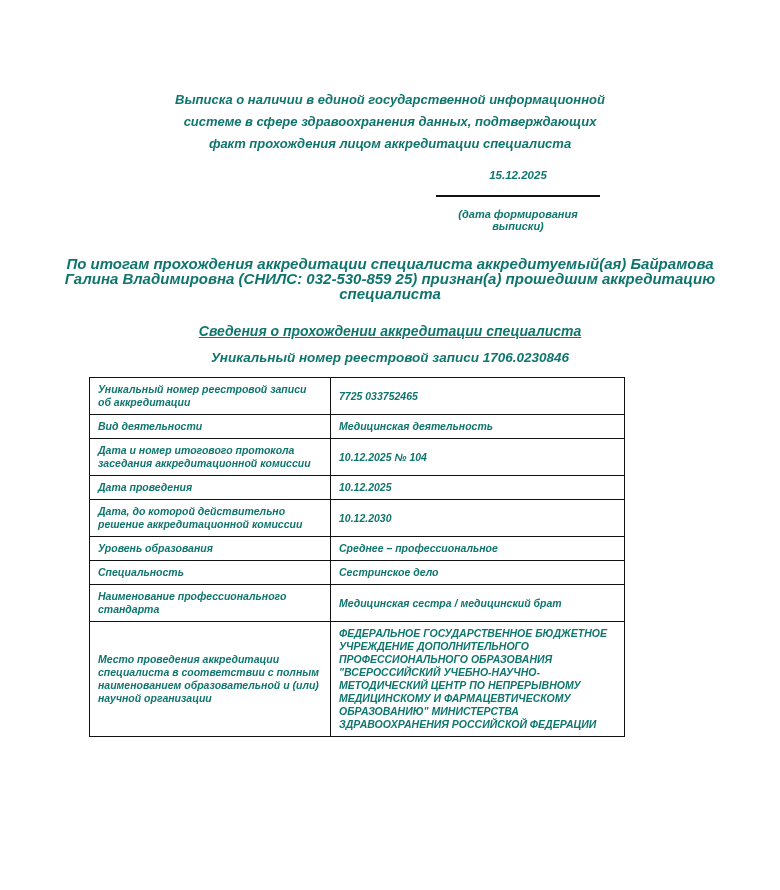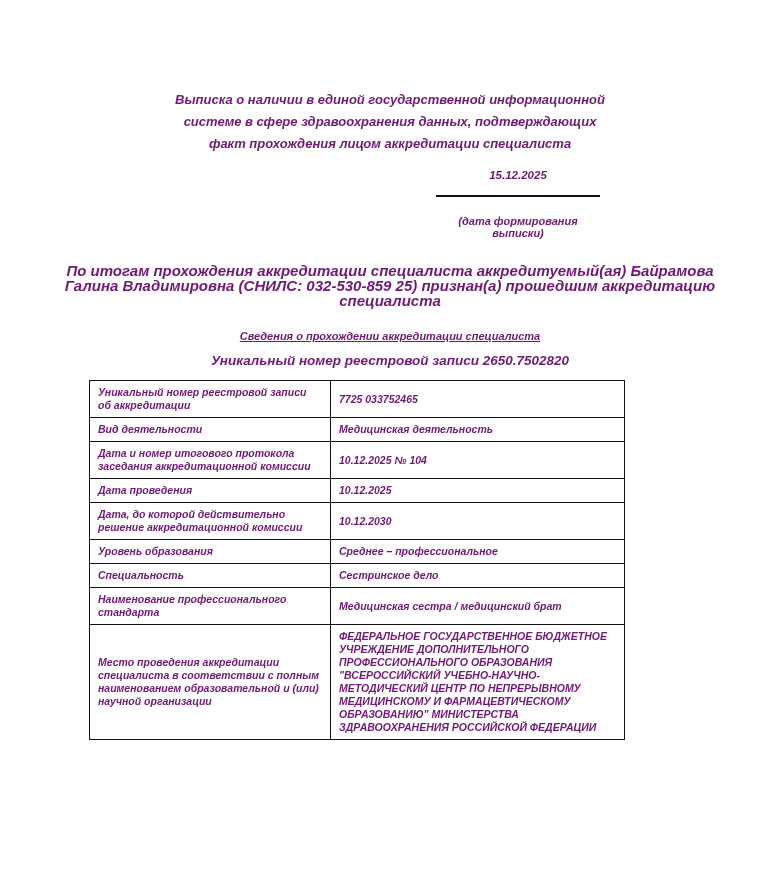--- a/index.html
+++ b/index.html
@@ -5,21 +5,21 @@
   html, body {
     margin: 0;
     padding: 0;
     background: #ffffff;
   }
   .page {
     position: relative;
     width: 780px;
     height: 890px;
     background: #ffffff;
-    color: #701a75;
+    color: #0f766e;
     font-family: "Liberation Sans", sans-serif;
     font-weight: bold;
     font-style: italic;
     overflow: hidden;
   }
   .title {
     padding-top: 89px;
     width: 450px;
     margin: 0 auto;
     text-align: center;
@@ -32,33 +32,33 @@
     margin-top: 14px;
     text-align: center;
   }
   .date-value {
     font-size: 11.5px;
     padding-bottom: 14px;
     border-bottom: 2px solid #111111;
   }
   .date-caption {
     font-size: 11px;
-    padding-top: 18px;
+    padding-top: 11px;
   }
   .intro {
     margin: 24px auto 0 auto;
     width: 670px;
     text-align: center;
     font-size: 15px;
     line-height: 15px;
   }
   .section-heading {
     margin-top: 22px;
     text-align: center;
-    font-size: 11px;
+    font-size: 14px;
     text-decoration: underline;
   }
   .registry-heading {
     margin-top: 11px;
     text-align: center;
     font-size: 13.5px;
   }
   table.acc-table {
     margin-top: 12px;
     margin-left: 89px;
@@ -87,21 +87,21 @@
 
   <div class="date-block">
     <div class="date-value">15.12.2025</div>
     <div class="date-caption">(дата формирования выписки)</div>
   </div>
 
   <div class="intro">По итогам прохождения аккредитации специалиста аккредитуемый(ая) Байрамова Галина Владимировна (СНИЛС: 032-530-859 25) признан(а) прошедшим аккредитацию специалиста</div>
 
   <div class="section-heading">Сведения о прохождении аккредитации специалиста</div>
 
-  <div class="registry-heading">Уникальный номер реестровой записи 2650.7502820</div>
+  <div class="registry-heading">Уникальный номер реестровой записи 1706.0230846</div>
 
   <table class="acc-table">
     <tbody>
       <tr>
         <td class="label">Уникальный номер реестровой записи об аккредитации</td>
         <td class="value">7725 033752465</td>
       </tr>
       <tr>
         <td class="label">Вид деятельности</td>
         <td class="value">Медицинская деятельность</td>

